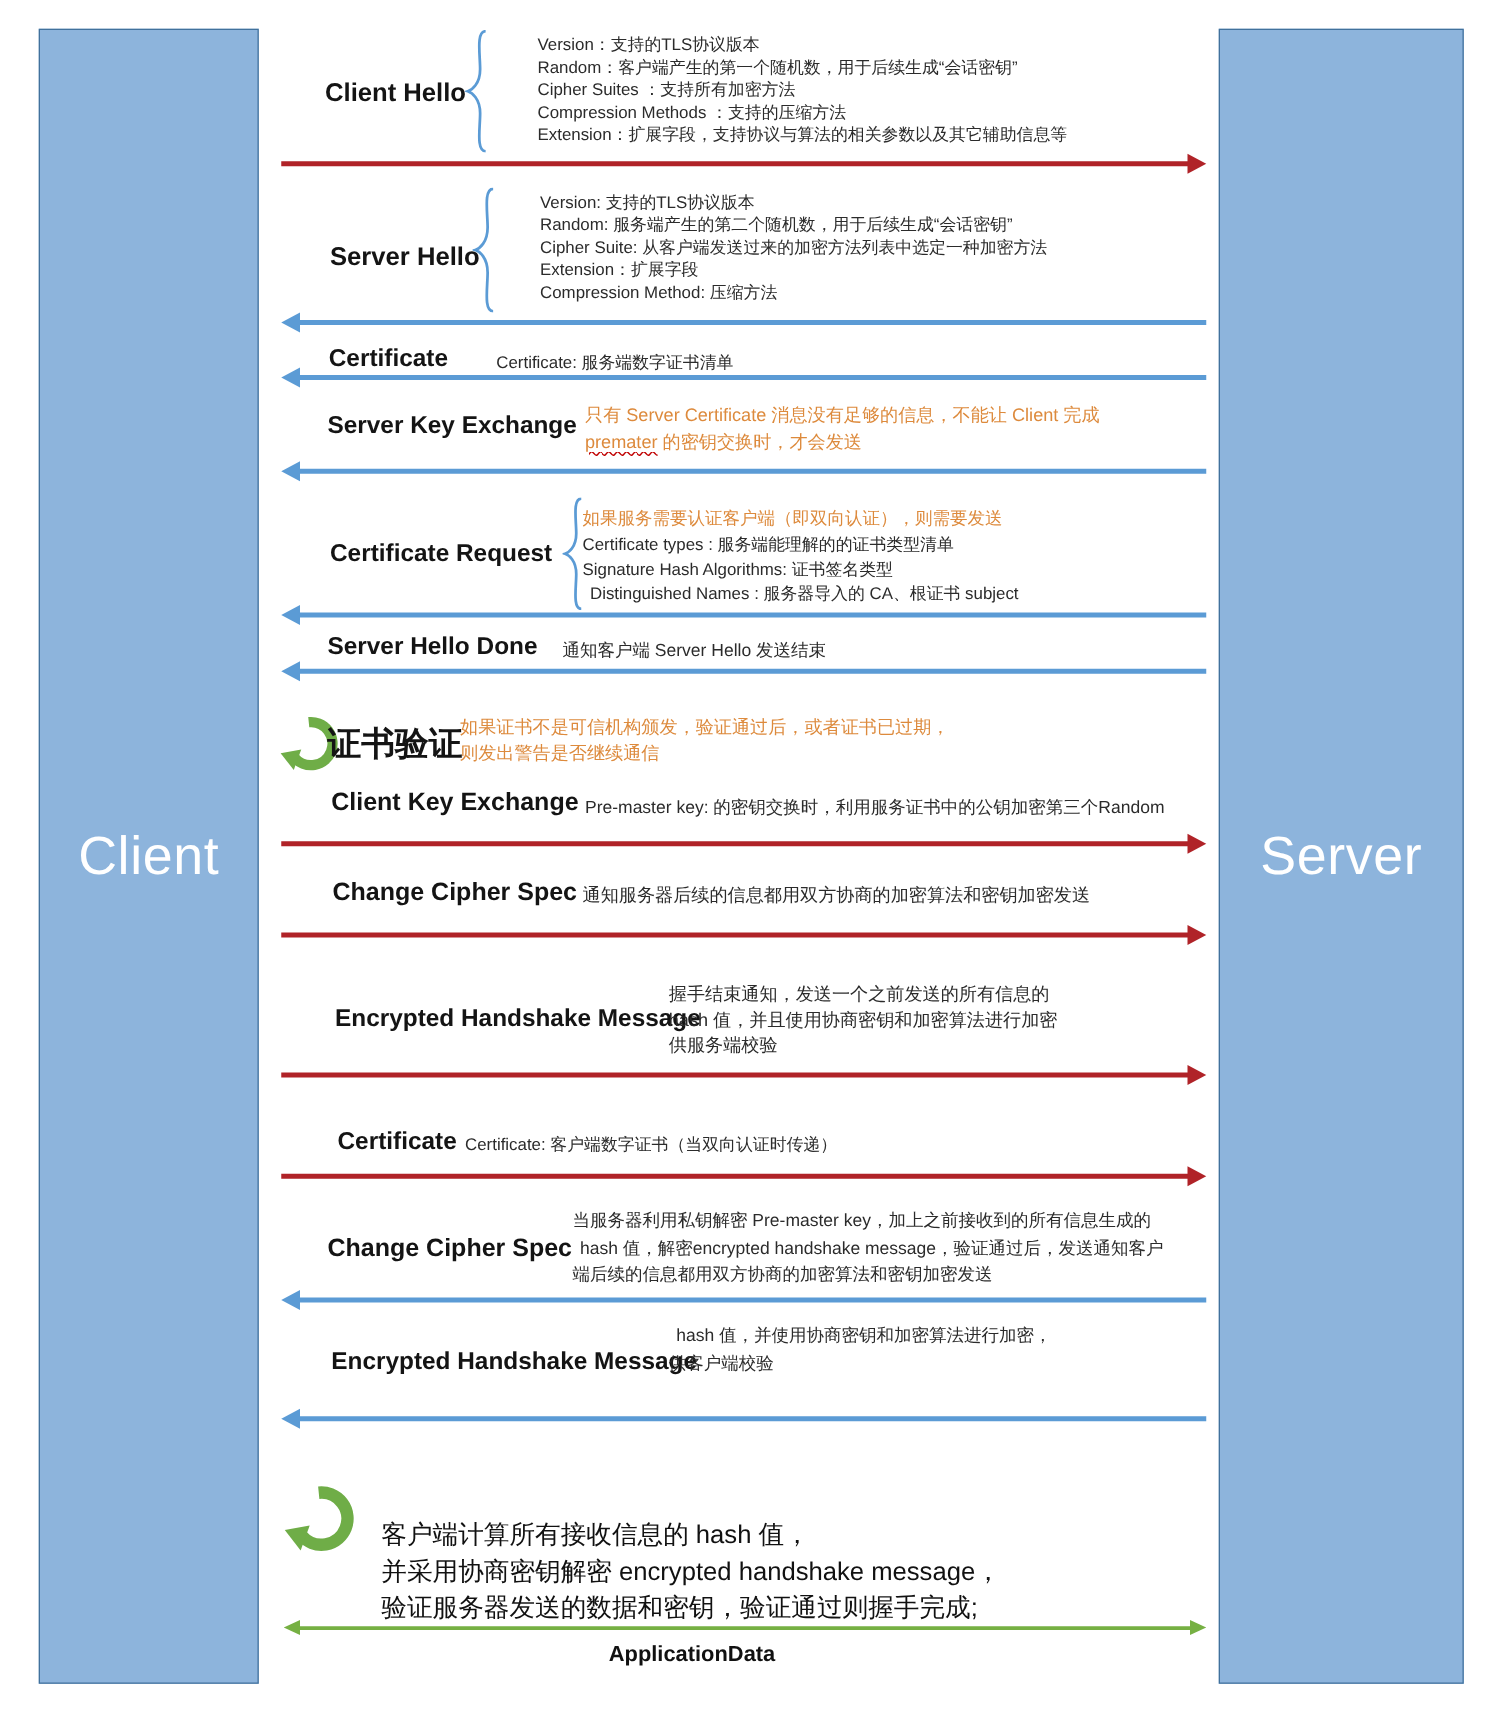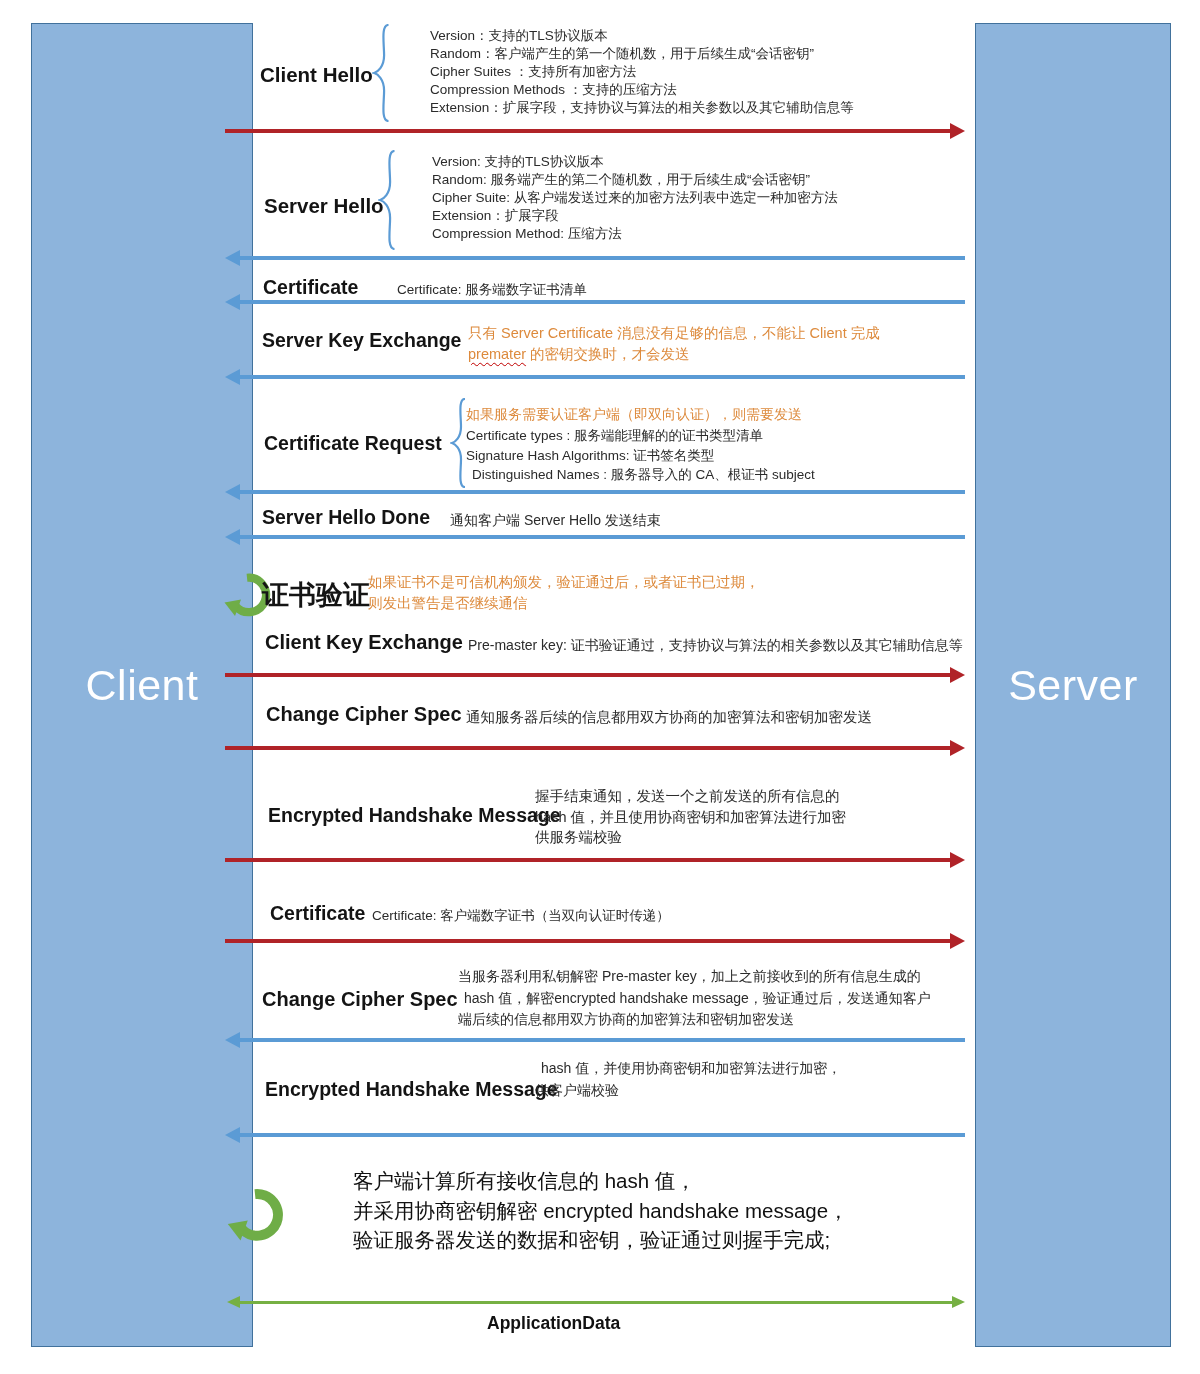--- a/index.html
+++ b/index.html
@@ -59,21 +59,21 @@
   .appdata-label { position:absolute; font-size:17.5px; font-weight:700; color:#111; white-space:nowrap; }
 
   .note-title { position:absolute; color:#141414; font-weight:600; font-size:27px; white-space:nowrap; }
   .cycle-icon { position:absolute; }
 </style>
 </head>
 <body>
 
 <div id="stage">
 
-  <div class="lane" style="left:31px; width:222px;">
+  <div class="lane" style="left:31px; width:176px;">
     <span>Client</span>
   </div>
   <div class="lane" style="left:975px; width:196px;">
     <span>Server</span>
   </div>
 
   <div class="msg-label" style="left:260px; top:63px; font-size:20.5px;">Client Hello</div>
   <svg class="brace" style="left:372px; top:24px;" width="22" height="98" viewBox="0 0 20 100" preserveAspectRatio="none">
     <path d="M15 1 C8 1 11 20 11 32 C11 44 5 49 2 50 C5 51 11 56 11 68 C11 80 8 99 15 99" fill="none" stroke="#5B9BD5" stroke-width="2.2" vector-effect="non-scaling-stroke"></path>
   </svg>
@@ -155,21 +155,21 @@
     <polygon points="2,42 24,38 16,60" fill="#6FAD47"></polygon>
   </svg>
   <div class="note-title" style="left:262px; top:577px;">证书验证</div>
   <div class="desc desc-lg orange" style="left:368px; top:572px;">
     <div>如果证书不是可信机构颁发，验证通过后，或者证书已过期，</div>
     <div>则发出警告是否继续通信</div>
   </div>
 
   <div class="msg-label" style="left:265px; top:631px; font-size:20px;">Client Key Exchange</div>
   <div class="desc desc-md" style="left:468px; top:636px;">
-    <div>Pre-master key: 证书验证通过，支持协议与算法的相关参数以及其它辅助信息等</div>
+    <div>Pre-master key: 的密钥交换时，利用服务证书中的公钥加密第三个Random</div>
   </div>
   <div class="h-arrow to-server" style="top:667px;">
       <div class="shaft"></div>
       <div class="head"></div>
     </div>
 
   <div class="msg-label" style="left:266px; top:703px; font-size:20px;">Change Cipher Spec</div>
   <div class="desc desc-lg" style="left:466px; top:707px;">
     <div>通知服务器后续的信息都用双方协商的加密算法和密钥加密发送</div>
   </div>
@@ -216,21 +216,21 @@
   </div>
   <div class="h-arrow to-client" style="top:1127px;">
       <div class="shaft"></div>
       <div class="head"></div>
     </div>
 
   <svg class="cycle-icon" style="left:224px; top:1186px;" width="62" height="58" viewBox="0 0 64 64">
     <path d="M 32 9 A 23 23 0 1 1 17 47" fill="none" stroke="#6FAD47" stroke-width="11"></path>
     <polygon points="2,42 24,38 16,60" fill="#6FAD47"></polygon>
   </svg>
-  <div class="desc desc-xl" style="left:305px; top:1166px;margin-left:48px;">
+  <div class="desc desc-xl" style="left:305px; top:1213px;">
     <div>客户端计算所有接收信息的 hash 值，</div>
     <div>并采用协商密钥解密 encrypted handshake message，</div>
     <div>验证服务器发送的数据和密钥，验证通过则握手完成;</div>
   </div>
 
   <div class="h-arrow both" style="top:1294px;">
     <div class="head-l"></div>
       <div class="shaft"></div>
       <div class="head-r"></div>
   </div>

